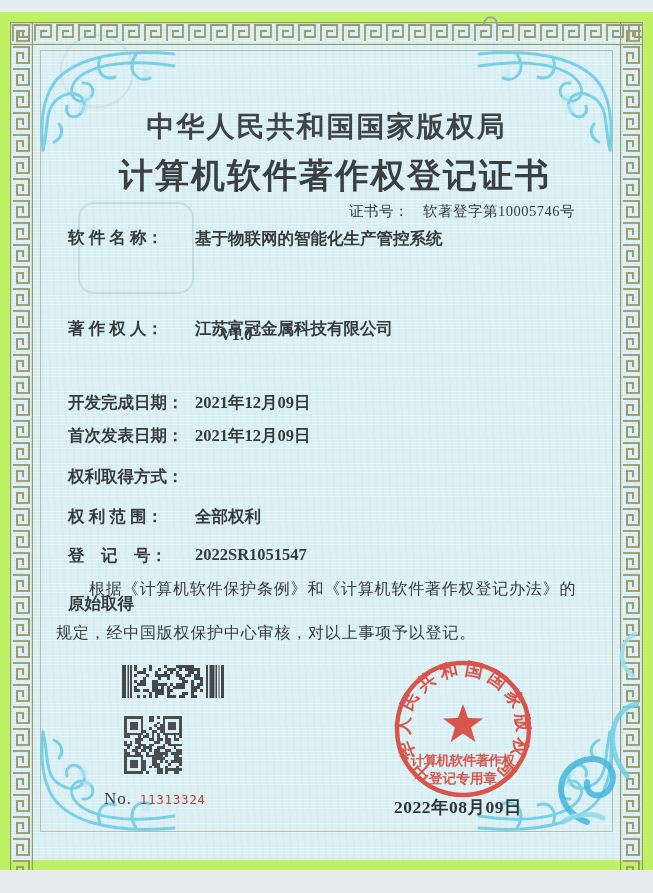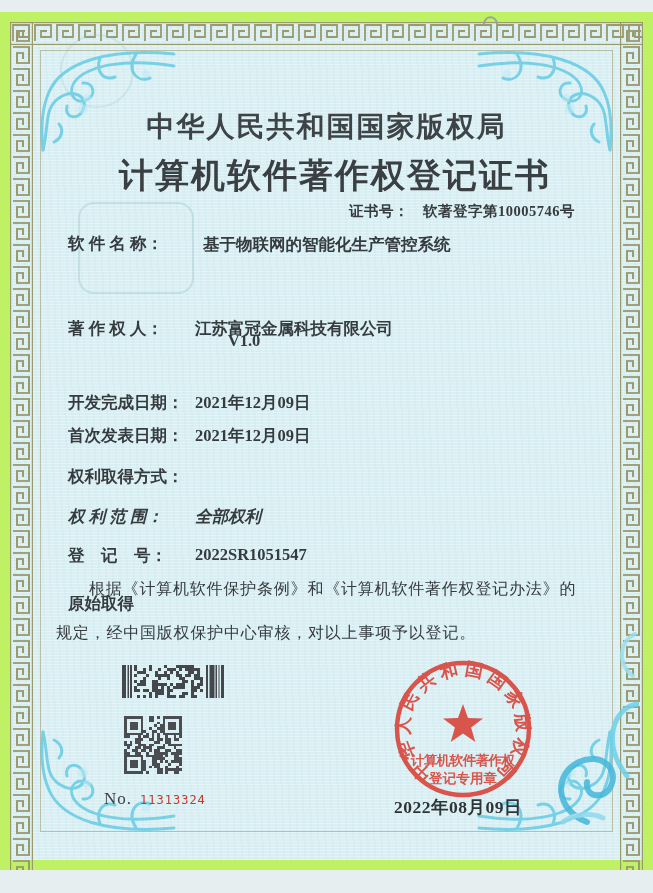--- a/index.html
+++ b/index.html
@@ -38,21 +38,21 @@
     text-align:center;font-size:28px;font-weight:bold;
     letter-spacing:2px;color:#3e4348;
   }
   .title2{
     position:absolute;left:17px;right:0;top:141px;margin:0;
     text-align:center;font-size:34px;font-weight:bold;
     letter-spacing:2px;color:#3a3f44;
   }
   .certno{
     position:absolute;right:78px;top:190px;
-    font-size:14.5px;font-weight:bold;letter-spacing:.5px;
+    font-size:14.5px;font-weight:normal;letter-spacing:.5px;
   }
   .certno .gap{display:inline-block;width:14px;}
   .row{position:absolute;left:68px;display:flex;font-size:16.5px;font-weight:600;}
   .row .lab{width:127px;flex:0 0 127px;white-space:pre;}
   .row .val{white-space:pre;}
   .nameblock .val{line-height:24px;}
   .statement{
     position:absolute;left:56px;width:530px;
     font-size:16px;font-weight:400;letter-spacing:.8px;
   }
@@ -200,21 +200,21 @@
   <svg class="staple" width="18" height="12">
     <path d="M2,11 C3,2 14,2 15,11" fill="none" stroke="#9aa0a2" stroke-width="2"></path>
   </svg>
 
   <h1 class="title1">中华人民共和国国家版权局</h1>
   <h2 class="title2">计算机软件著作权登记证书</h2>
   <div class="certno">
     <span>证书号：</span><span class="gap"></span><span>软著登字第10005746号</span>
   </div>
 
-  <div class="row nameblock" style="top:221px;gap:8px;">
+  <div class="row nameblock" style="top:215px;">
     <span class="lab">软 件 名 称：</span>
     <span class="val"><span>基于物联网的智能化生产管控系统</span><br>
       <br>
       <span>V1.0</span></span>
   </div>
   <div class="row" style="top:306px;">
     <span class="lab">著 作 权 人：</span>
     <span class="val">江苏富冠金属科技有限公司</span>
   </div>
   <div class="row" style="top:380px;">
@@ -222,21 +222,21 @@
     <span class="val">2021年12月09日</span>
   </div>
   <div class="row" style="top:413px;">
     <span class="lab">首次发表日期：</span>
     <span class="val">2021年12月09日</span>
   </div>
   <div class="row" style="top:454px;flex-direction:column;">
     <span class="lab">权利取得方式：</span>
     <span class="val">原始取得</span>
   </div>
-  <div class="row" style="top:494px;font-style:italic;">
+  <div class="row" style="top:494px;">
     <span class="lab">权 利 范 围：</span>
     <span class="val">全部权利</span>
   </div>
   <div class="row" style="top:533px;">
     <span class="lab">登　记　号：</span>
     <span class="val">2022SR1051547</span>
   </div>
 
   <div class="statement" style="top:567px;text-indent:33px;">根据《计算机软件保护条例》和《计算机软件著作权登记办法》的</div>
   <div class="statement" style="top:611px;">规定，经中国版权保护中心审核，对以上事项予以登记。</div>

